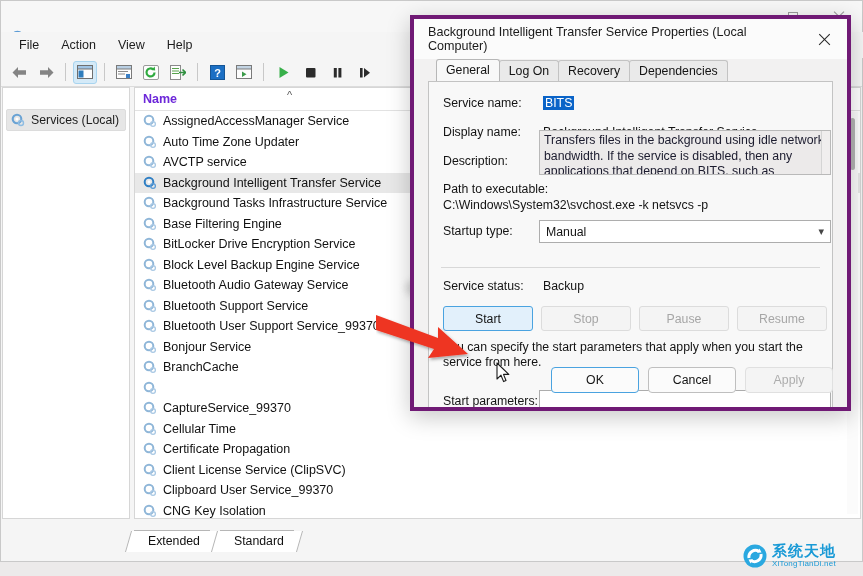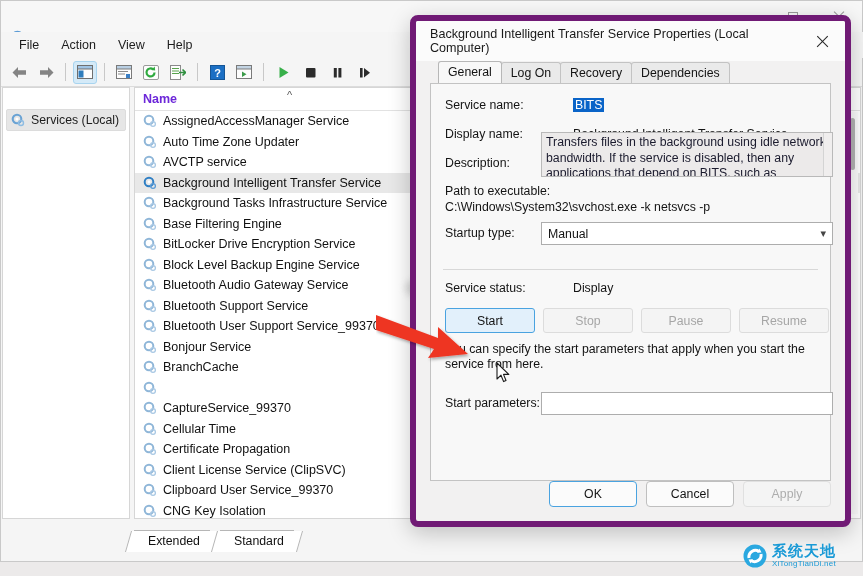--- a/index.html
+++ b/index.html
@@ -96,22 +96,22 @@
   .main-scrollbar .thumb{position:absolute;left:3px;top:6px;width:5px;height:52px;background:#b4b4b4;border-radius:3px;}
 
   
   .redaction{
     position:absolute;left:404px;top:279px;width:112px;height:16px;
     background:#dcdcdc;border-radius:8px;filter:blur(3px);opacity:.95;
   }
 
   
   .dlg{
-    position:absolute;left:410px;top:15px;width:441px;height:512px;
-    background:#f2f1f1;border:6px solid #701a75;border-radius:8px;
+    position:absolute;left:410px;top:15px;width:441px;height:396px;
+    background:#f2f1f1;border:4px solid #701a75;border-radius:0;
     box-shadow:0 6px 22px rgba(0,0,0,.22);box-sizing:border-box;overflow:hidden;
   }
   .dlg-title{
     height:40px;display:flex;align-items:center;padding:0 6px 0 14px;background:#fbfbfb;
   }
   .dlg-title-text{font-size:12.6px;color:#1a1a1a;flex:1;}
   .dlg-close{width:34px;height:30px;display:flex;align-items:center;justify-content:center;border-radius:4px;}
   .dlg-close i{position:relative;width:13px;height:13px;display:block;}
   .dlg-close i:before,.dlg-close i:after{
     content:"";position:absolute;left:-1px;top:6px;width:15px;height:1.2px;background:#252525;}
@@ -123,21 +123,21 @@
     font-size:12.3px;color:#141414;padding:3px 9px 3px 9px;
     border:1px solid #c3c3c3;border-bottom:none;background:#eaeaea;
     border-radius:3px 3px 0 0;margin-right:-1px;position:relative;
   }
   .dtab.sel{background:#f8f8f8;border-color:#b7b7b7;z-index:3;padding-bottom:4px;}
 
   .tabpanel{
     position:absolute;left:14px;right:14px;top:62px;height:398px;
     background:#f8f8f8;border:1px solid #c3c3c3;box-sizing:border-box;
   }
-  .frow{position:absolute;display:flex;align-items:flex-end;gap:28px;}
+  .frow{position:absolute;display:flex;align-items:flex-end;}
   .flabel{font-size:12.3px;color:#141414;width:100px;flex:none;}
   .fval{font-size:12.3px;color:#141414;}
   .sel-highlight{background:#0a64c8;color:#fff;padding:0 2px;}
 
   .desc-box{
     position:absolute;left:110px;top:48px;width:292px;height:45px;
     background:#eceaea;border:1px solid #b9b9b9;box-sizing:border-box;overflow:hidden;
   }
   .desc-text{font-size:12.3px;color:#141414;line-height:15.5px;padding:2px 4px;color:#1b1b2e;}
   .desc-sb{position:absolute;right:0;top:0;width:9px;height:100%;background:#f0eeee;border-left:1px solid #d4d4d4;box-sizing:border-box;}
@@ -551,21 +551,21 @@
       </div>
       <div class="select">
         <span>Manual</span>
         <span class="chev">▾</span>
       </div>
 
       <div class="hr"></div>
 
       <div class="frow" style="left:14px;top:197px;">
         <span class="flabel">Service status:</span>
-        <span class="fval">Display</span>
+        <span class="fval">Backup</span>
       </div>
 
       <div class="btnrow">
         <div class="sbtn focused">Start</div>
         <div class="sbtn disabled">Stop</div>
         <div class="sbtn disabled">Pause</div>
         <div class="sbtn disabled">Resume</div>
       </div>
 
       <div class="hint">You can specify the start parameters that apply when you start the service from here.</div>

